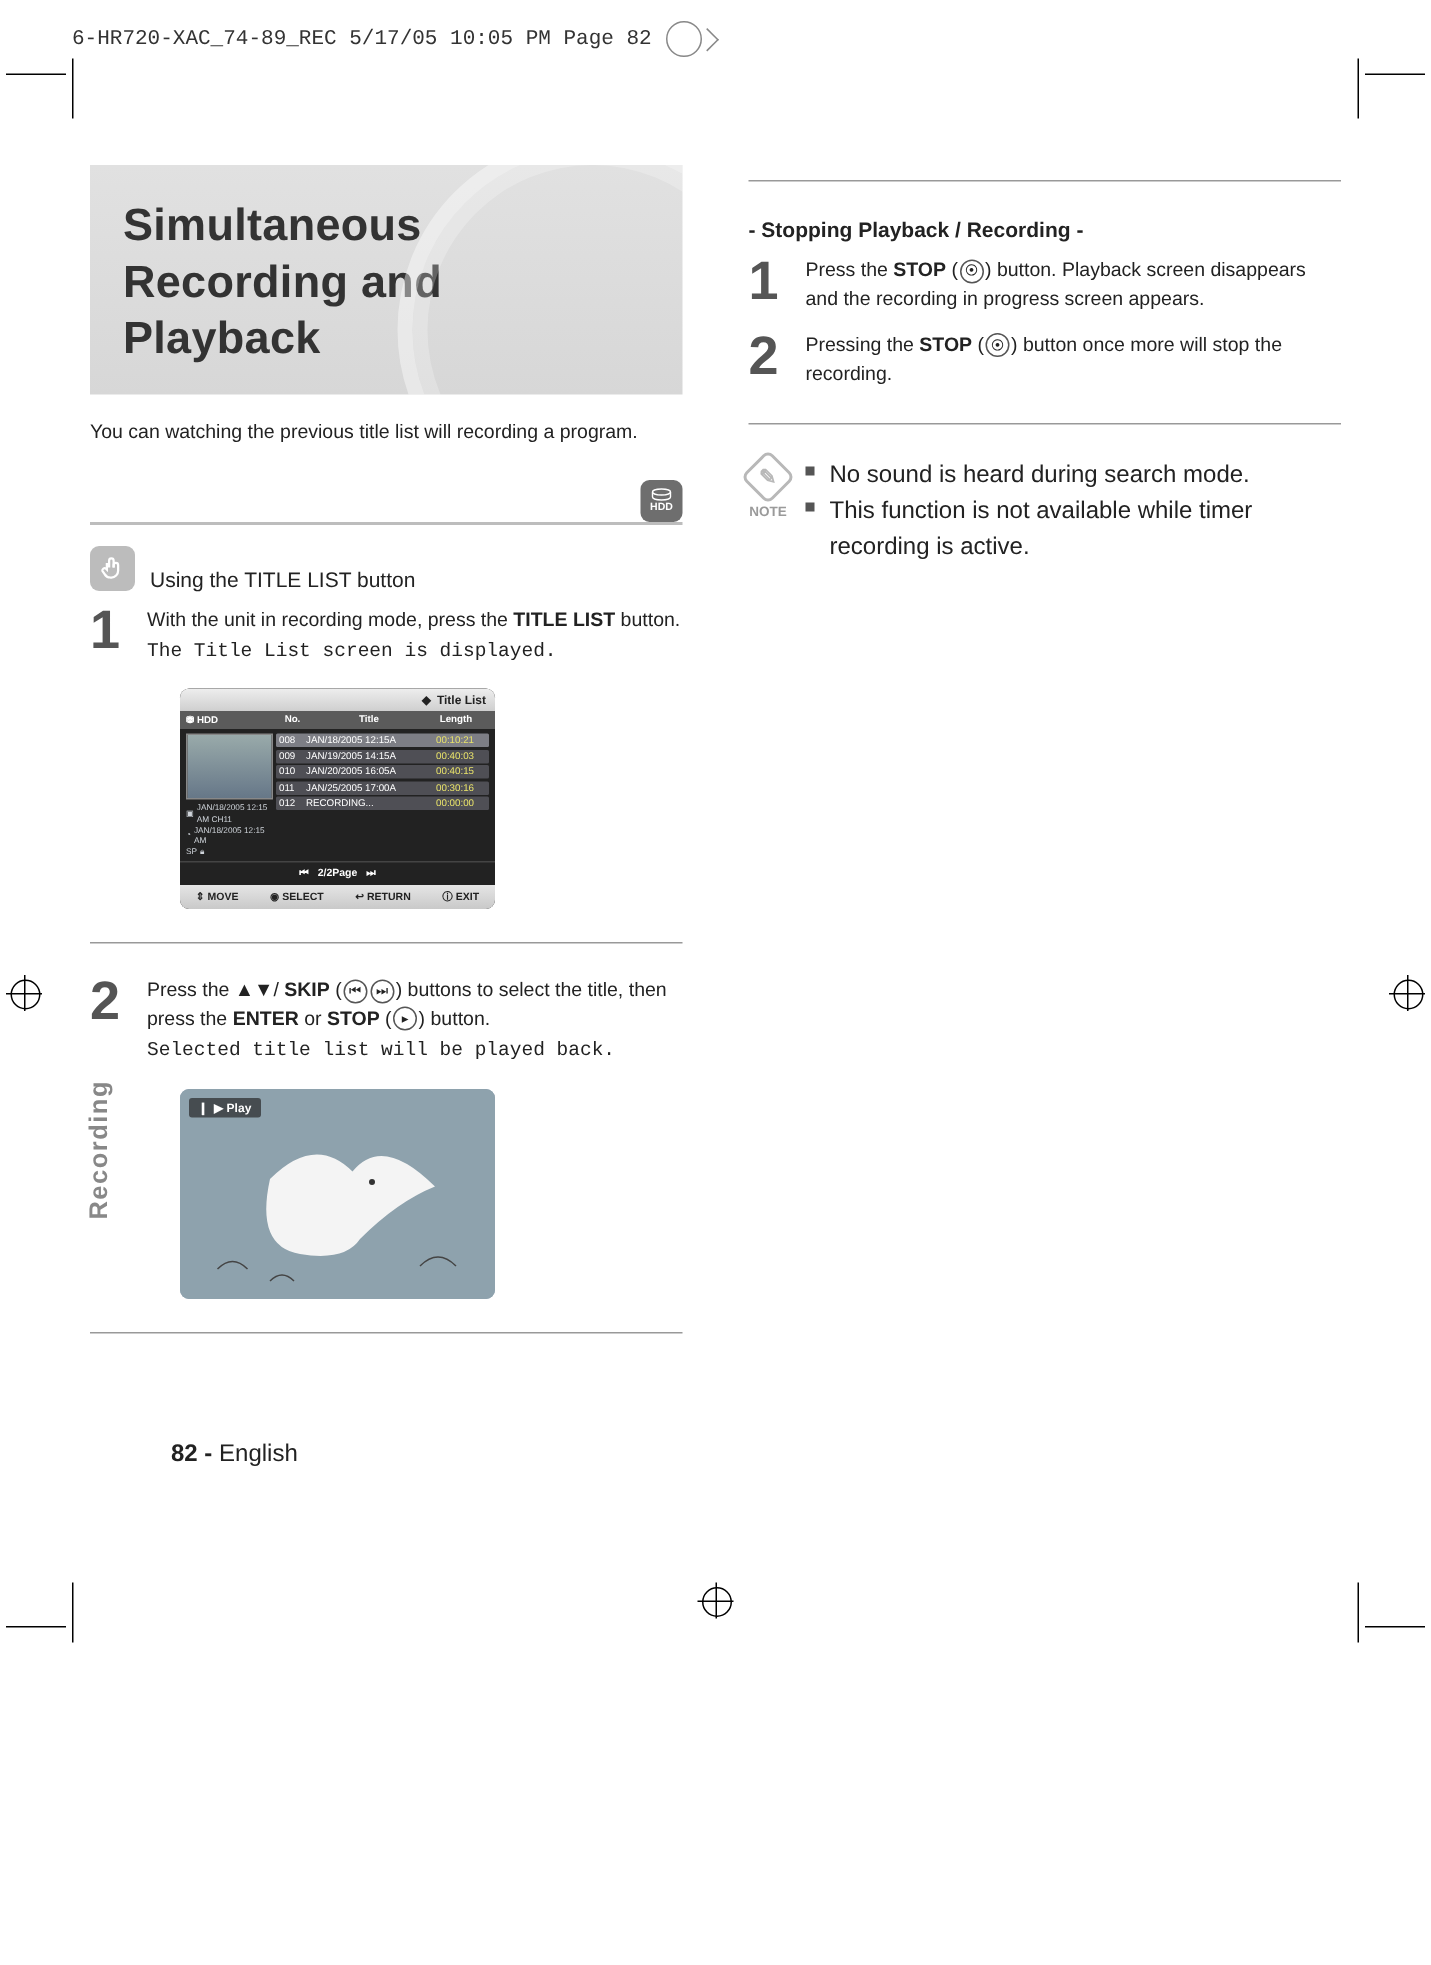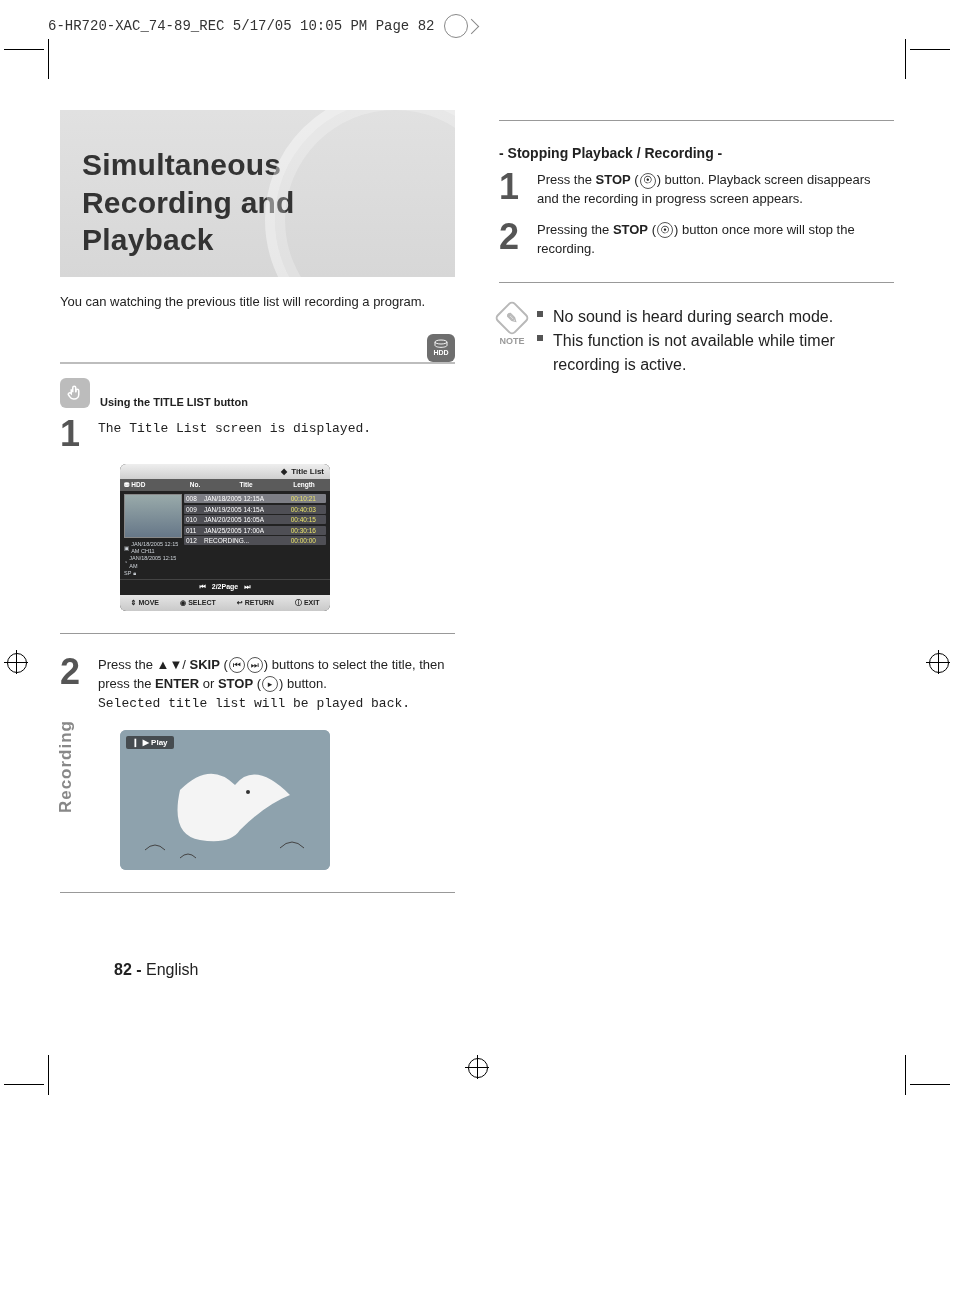--- a/index.html
+++ b/index.html
@@ -71,21 +71,21 @@
     left:60px; right:60px; top:110px; bottom:80px;
   }
   .columns {
     display:flex;
     gap: 44px;
   }
   .col { flex: 1 1 0; }
 
   .title-box {
     background: linear-gradient(#e1e1e1,#d7d7d7);
-    padding: 36px 22px 18px 22px;
+    padding: 22px 22px 18px 22px;
     position: relative;
     overflow:hidden;
   }
   .title-box h1 {
     margin:0;
     font-size: 30px;
     line-height: 1.25;
     font-weight: 700;
     color:#333;
     letter-spacing: 0.2px;
@@ -124,21 +124,21 @@
 
   .section-head {
     display:flex; align-items:flex-end; gap:10px;
     margin-bottom:10px;
   }
   .section-head .hand-icon {
     width:30px; height:30px; background:#bcbcbc; border-radius:6px;
     display:flex; align-items:center; justify-content:center;
   }
   .section-head .label {
-    font-weight:700; font-size:11px;
+    font-weight:400; font-size:14px;
   }
 
   .step {
     display:flex; align-items:flex-start; gap:10px;
     font-size:13px; line-height:1.45;
     margin: 10px 0;
   }
   .step .num {
     font-size:36px; font-weight:800; color:#555;
     line-height:0.9;
@@ -337,20 +337,23 @@
                 <path d="M9 11V5a2 2 0 1 1 4 0v6"></path>
                 <path d="M13 11V9a2 2 0 1 1 4 0v5a6 6 0 0 1-6 6h-1a6 6 0 0 1-5-3l-2-3a2 2 0 0 1 3-2l1 1V7"></path>
               </svg>
           </div>
           <span class="label">Using the TITLE LIST button</span>
         </div>
 
         <div class="step">
           <div class="num">1</div>
           <div class="body">
+            <p>
+              <span>With the unit in recording mode, press the </span><b>TITLE LIST</b><span> button.</span>
+            </p>
             <p class="sub">The Title List screen is displayed.</p>
           </div>
         </div>
 
         <div class="ui-screen">
           <div class="topbar">
             <span style="margin-right:4px;">◆</span>
             <span>Title List</span>
           </div>
           <div class="header-row">

